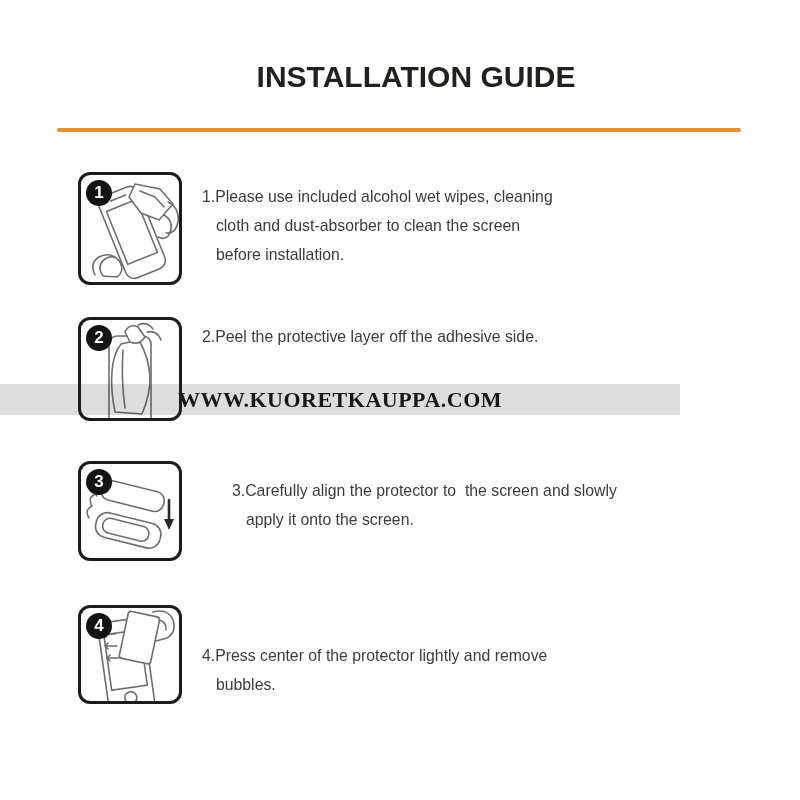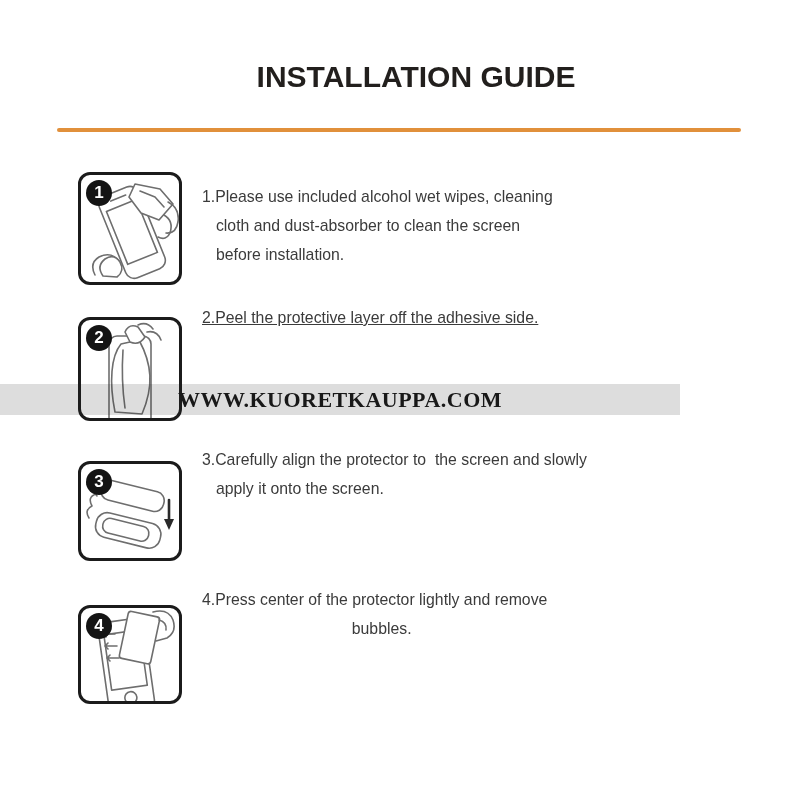--- a/index.html
+++ b/index.html
@@ -72,23 +72,23 @@
     line-height: 29px;
   }
   .step-line {
     white-space: pre;
     transform: scaleX(0.93);
     transform-origin: 0 50%;
   }
   .step-line.indent { padding-left: 15px; }
 
   #step1-text { top: 182px; }
-  #step2-text { top: 303px; text-decoration: underline; }
-  #step3-text { top: 445px; }
-  #step4-text { top: 585px; text-align: center; }
+  #step2-text { top: 322px; }
+  #step3-text { top: 476px; margin-left: 30px; }
+  #step4-text { top: 641px; }
 
   #icon1 { top: 172px; height: 113px; }
   #icon2 { top: 317px; height: 104px; }
   #icon3 { top: 461px; height: 100px; }
   #icon4 { top: 605px; height: 99px; }
 
   .watermark-band {
     position: absolute;
     top: 384px;
     left: 0;

